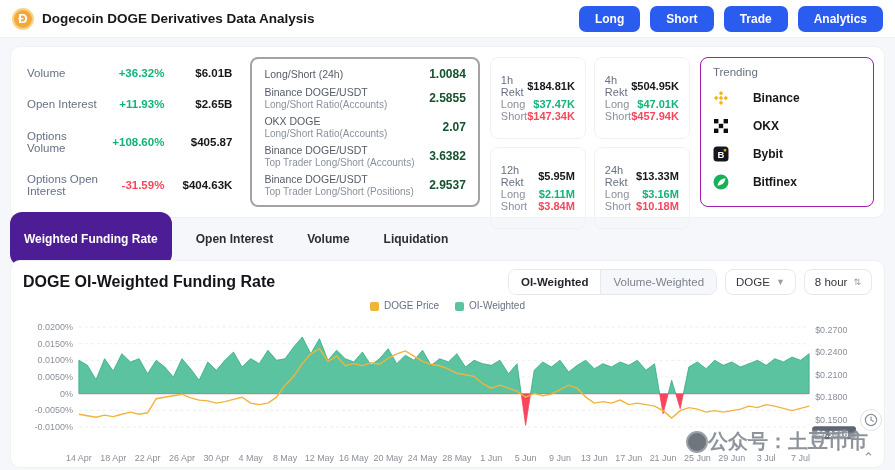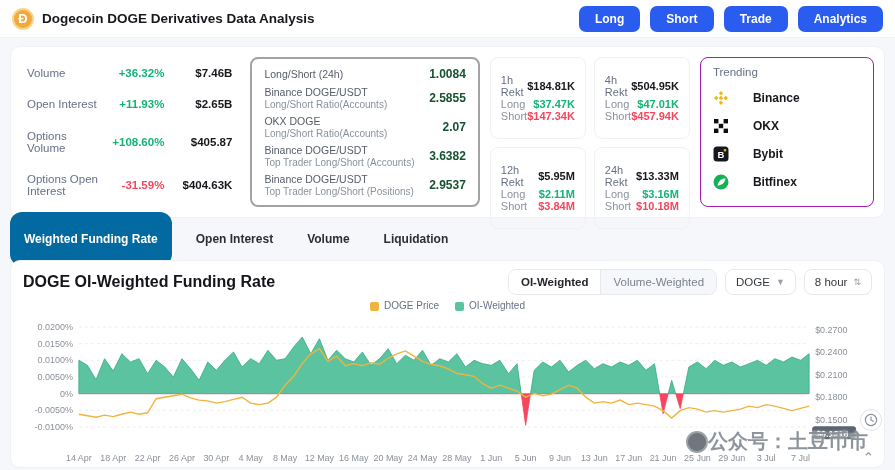--- a/index.html
+++ b/index.html
@@ -50,21 +50,21 @@
   .panel-trending{ width:176px; border:1px solid #a21caf; border-radius:8px;
     padding:8px 12px;}
   .trending-title{ color:#667085; font-size:11.5px; margin-bottom:6px;}
   .trend-item{ display:flex; align-items:center; gap:24px; font-weight:bold;
     font-size:12px; color:#17181c; padding:6px 0; cursor:pointer;}
   .trend-item svg{ flex:0 0 auto; }
   
   .tabs{ margin:6px 10px; display:flex; align-items:center; gap:14px; height:30px;}
   .tab{ background:transparent; border:none; font-family:inherit; font-size:12px;
     font-weight:bold; color:#2a2f36; padding:7px 10px; cursor:pointer;}
-  .tab.active{ background:#0369a1; color:#fff; border-radius:12px; padding:20px 14px;}
+  .tab.active{ background:#4c1d95; color:#fff; border-radius:12px; padding:20px 14px;}
   
   .chart-card{ margin:0 10px 8px; background:#fff; border:1px solid #f0f1f3;
     border-radius:10px; padding:8px 12px 4px; position:relative; height:208px;}
   .chart-header{ display:flex; align-items:center; justify-content:space-between;}
   .chart-title{ font-size:16px; font-weight:bold; color:#14151a;}
   .chart-controls{ display:flex; align-items:center; gap:8px;}
   .toggle-group{ display:flex; border:1px solid #e6e8ec; border-radius:8px; overflow:hidden;}
   .toggle-group button{ border:none; font-family:inherit; font-size:11.5px;
     padding:6px 12px; background:#f6f7fa; color:#7b828e; cursor:pointer;}
   .toggle-group button.active{ background:#fff; color:#22252b; font-weight:bold;
@@ -111,21 +111,21 @@
     <button>Analytics</button>
   </div>
 </header>
 
 <section class="stats-card">
 
   <div class="panel-metrics">
     <div class="metric-row">
       <span class="m-label">Volume</span>
       <span class="m-change up">+36.32%</span>
-      <span class="m-value">$7.46B</span>
+      <span class="m-value">$6.01B</span>
     </div>
     <div class="metric-row">
       <span class="m-label">Open Interest</span>
       <span class="m-change up">+11.93%</span>
       <span class="m-value">$2.65B</span>
     </div>
     <div class="metric-row">
       <span class="m-label">Options Volume</span>
       <span class="m-change up">+108.60%</span>
       <span class="m-value">$405.87</span>

